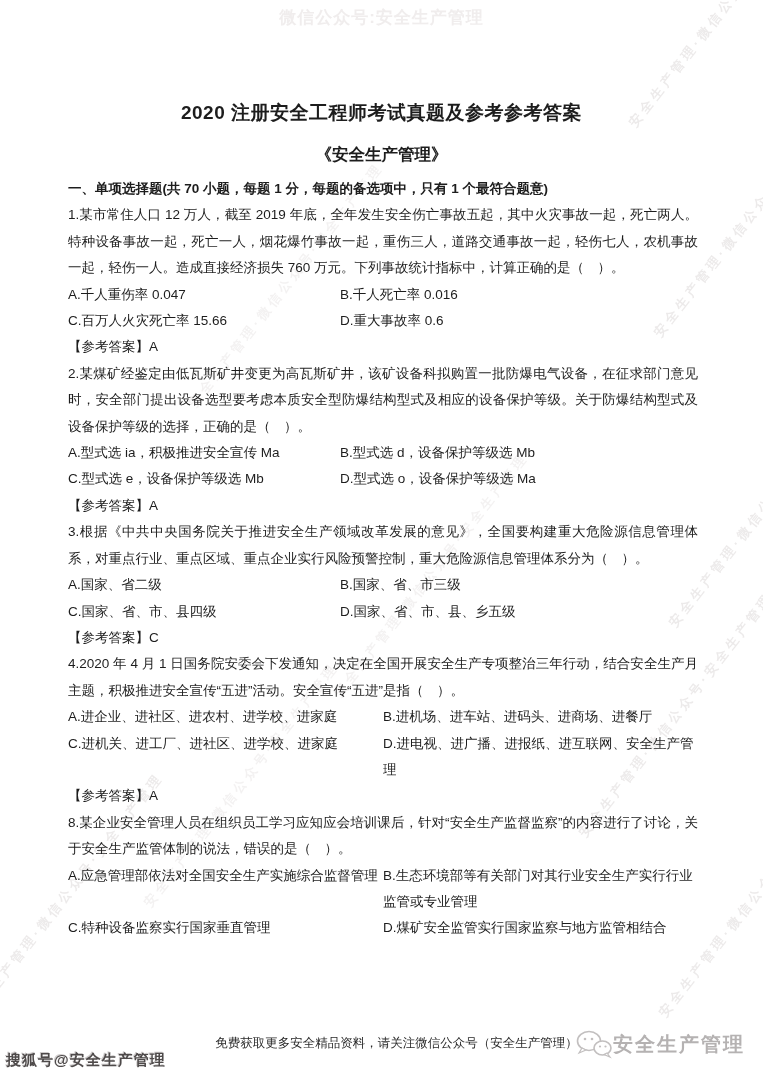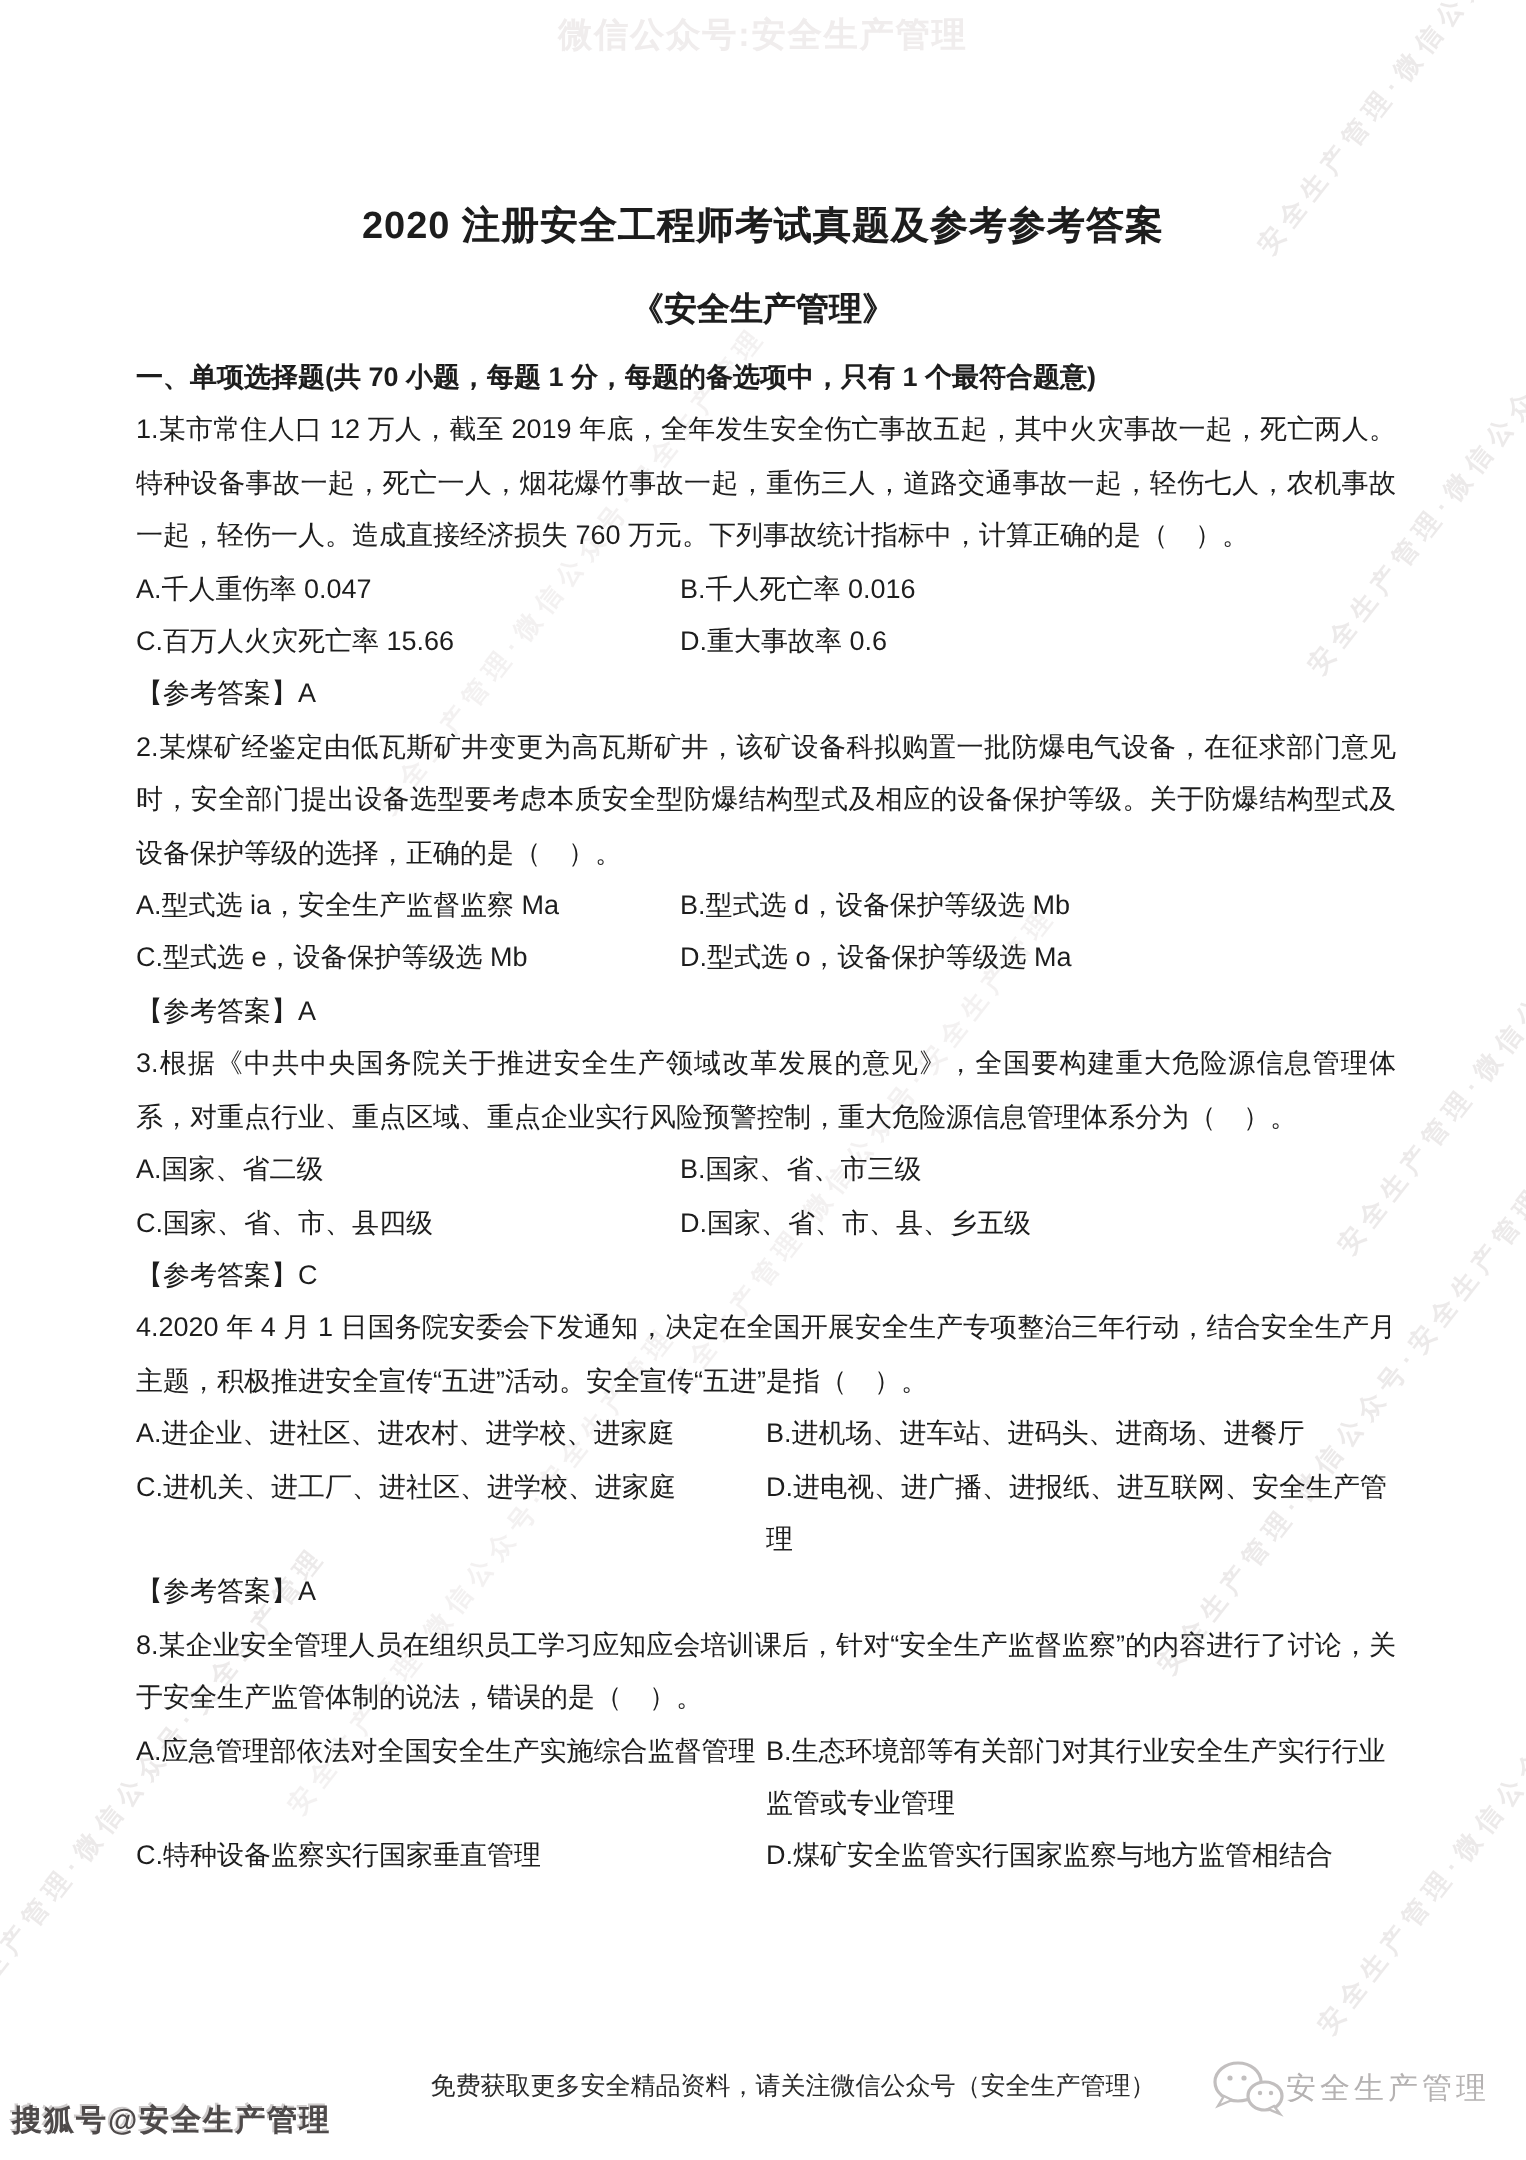--- a/index.html
+++ b/index.html
@@ -42,21 +42,21 @@
     position:absolute; top:1035px; left:15px; width:100%; text-align:center;
     font-size:12.5px; color:#2a2a2a; font-weight:500;
   }
   .sohu {
     position:absolute; left:6px; top:1051px; font-size:15px; font-weight:700;
     color:#4e4a4a; letter-spacing:1px;
     text-shadow:1px 1px 0 #ffffff, -1px -1px 0 #cfcccc;
   }
   .brand {
     position:absolute; right:18px; top:1029px; display:flex; align-items:center;
-    gap:1px; color:#b5b2b2; font-size:15px; font-weight:400; letter-spacing:2px;
+    gap:1px; color:#b5b2b2; font-size:20px; font-weight:700; letter-spacing:2px;
     text-shadow:1px 1px 0 #ffffff;
   }
   .brand svg { display:block; }
 </style>
 </head>
 <body>
 
 <div class="page">
 
   <div class="wm-top">微信公众号:安全生产管理</div>
@@ -83,21 +83,21 @@
         <span class="opt">B.千人死亡率 0.016</span>
         <span class="opt">C.百万人火灾死亡率 15.66</span>
         <span class="opt">D.重大事故率 0.6</span>
       </div>
       <p class="answer">【参考答案】A</p>
     </div>
 
     <div class="question">
       <p class="stem">2.某煤矿经鉴定由低瓦斯矿井变更为高瓦斯矿井，该矿设备科拟购置一批防爆电气设备，在征求部门意见时，安全部门提出设备选型要考虑本质安全型防爆结构型式及相应的设备保护等级。关于防爆结构型式及设备保护等级的选择，正确的是（　）。</p>
       <div class="opts two-col">
-        <span class="opt">A.型式选 ia，安全生产监督监察 Ma</span>
+        <span class="opt">A.型式选 ia，积极推进安全宣传 Ma</span>
         <span class="opt">B.型式选 d，设备保护等级选 Mb</span>
         <span class="opt">C.型式选 e，设备保护等级选 Mb</span>
         <span class="opt">D.型式选 o，设备保护等级选 Ma</span>
       </div>
       <p class="answer">【参考答案】A</p>
     </div>
 
     <div class="question">
       <p class="stem">3.根据《中共中央国务院关于推进安全生产领域改革发展的意见》，全国要构建重大危险源信息管理体系，对重点行业、重点区域、重点企业实行风险预警控制，重大危险源信息管理体系分为（　）。</p>
       <div class="opts two-col">

